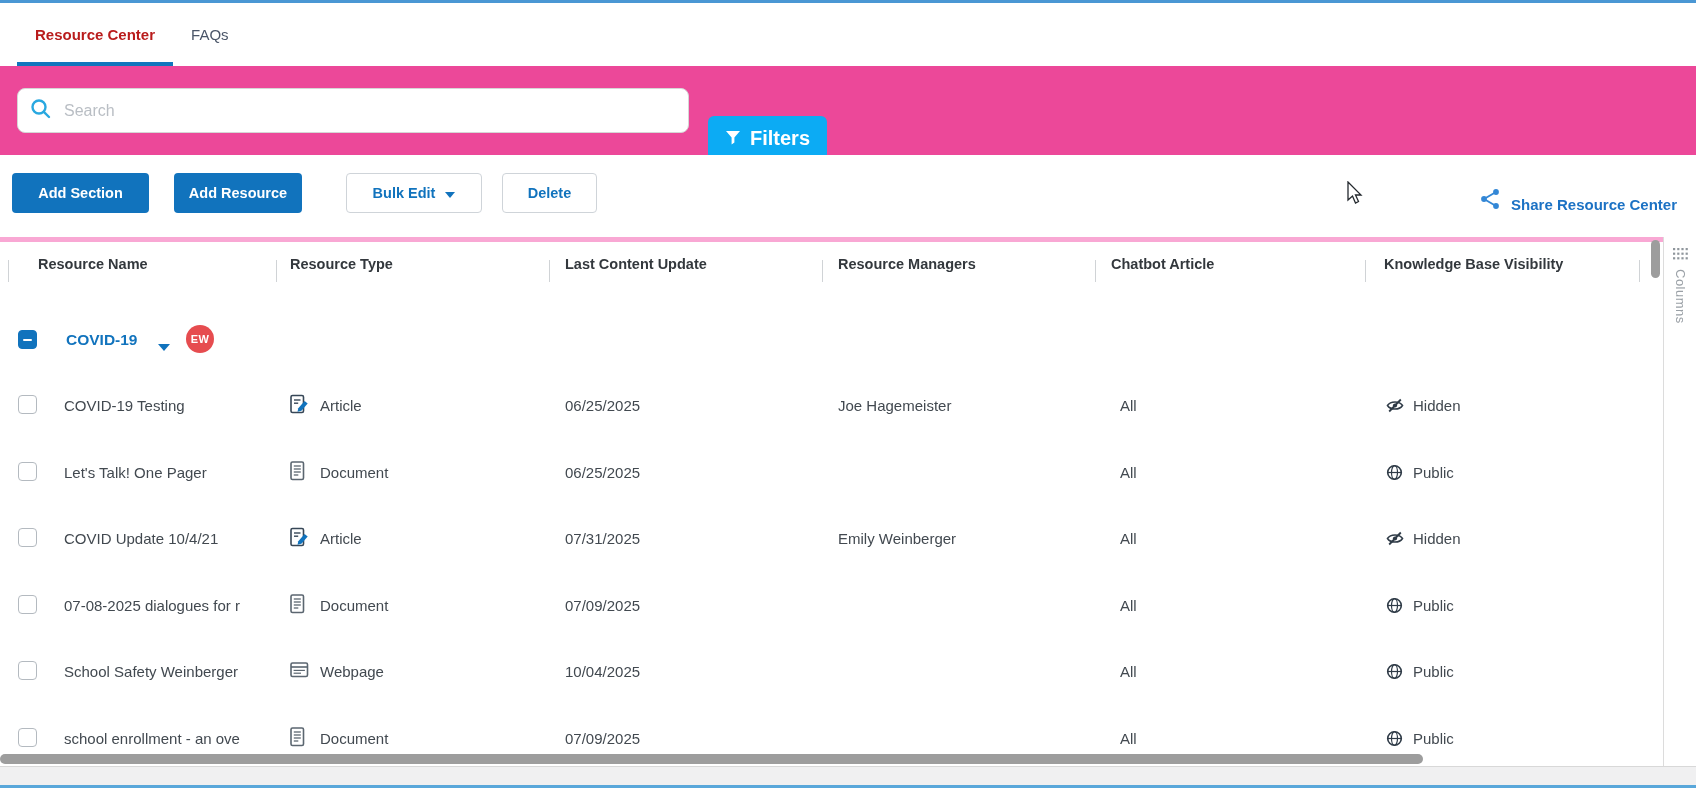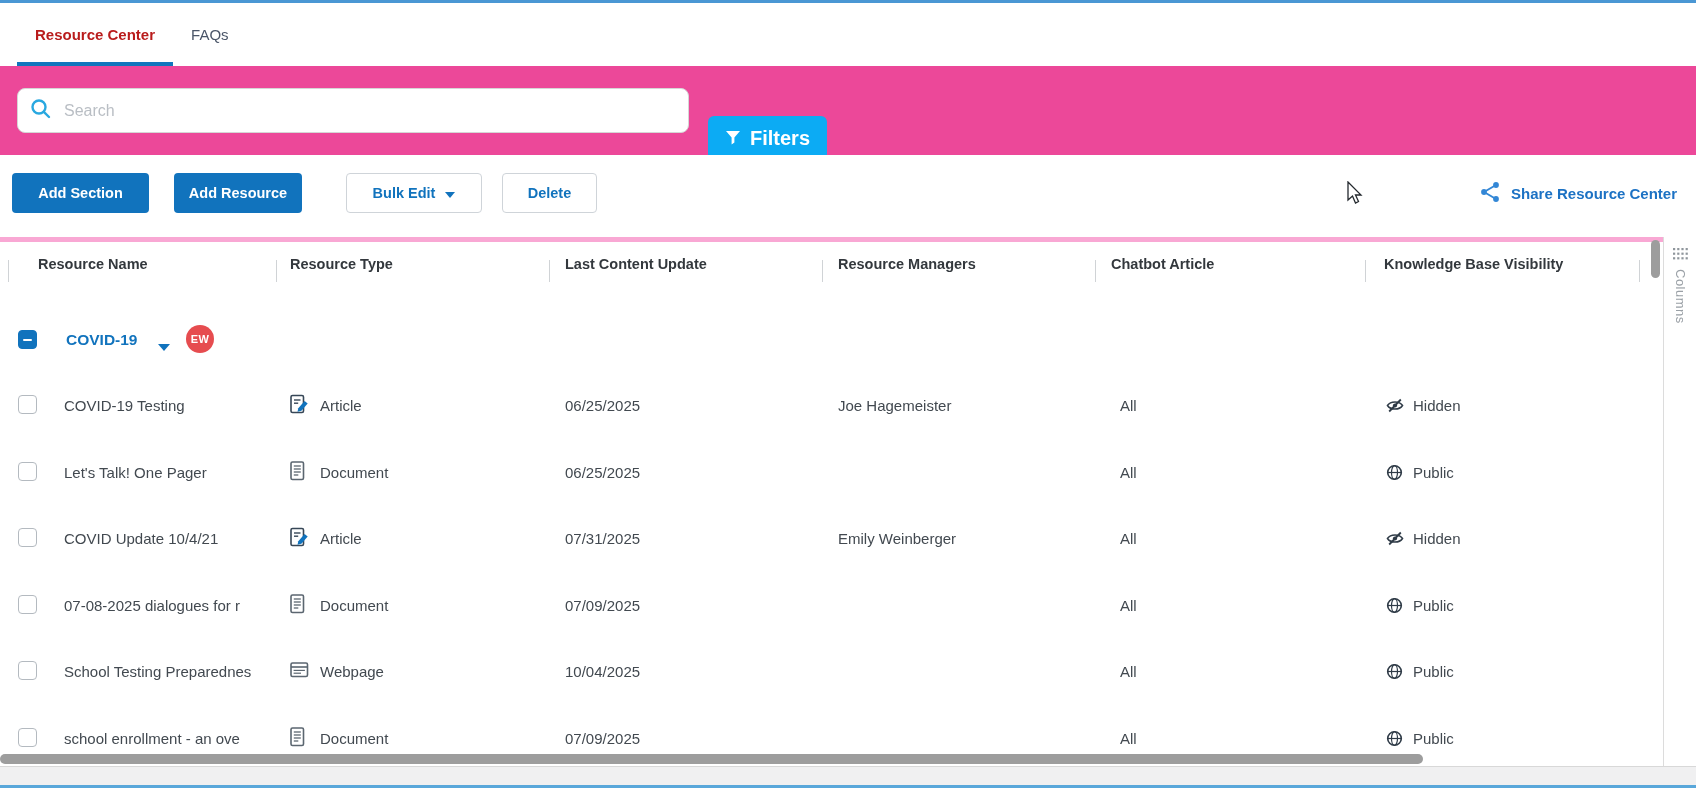--- a/index.html
+++ b/index.html
@@ -25,21 +25,21 @@
 
   
   .toolbar{position:absolute;left:0;top:155px;width:1696px;height:82px;background:#fff;}
   .btn{position:absolute;top:18px;height:40px;border-radius:4px;font-size:14.5px;font-weight:bold;display:flex;align-items:center;justify-content:center;cursor:pointer;}
   .btn.primary{background:#1173bd;color:#fff;border:none;}
   .btn.outline{background:#fff;color:#1173bd;border:1px solid #cfd4d9;}
   .btn-add-section{left:12px;width:137px;}
   .btn-add-resource{left:174px;width:128px;}
   .btn-bulk-edit{left:346px;width:136px;gap:10px;}
   .btn-delete{left:502px;width:95px;}
-  .share-link{position:absolute;right:19px;top:18px;height:40px;display:flex;align-items:center;gap:10px;color:#1c72c4;font-size:15px;font-weight:bold;cursor:pointer;text-decoration:none;}
+  .share-link{position:absolute;right:19px;top:18px;height:40px;display:flex;align-items:flex-end;gap:10px;color:#1c72c4;font-size:15px;font-weight:bold;cursor:pointer;text-decoration:none;}
 
   
   .table{position:absolute;left:0;top:237px;width:1696px;height:518px;background:#fff;border-top:5px solid #f9a8d4;overflow:hidden;}
   .th{position:absolute;top:0;height:44px;line-height:44px;font-size:14.5px;font-weight:bold;color:#33383d;white-space:nowrap;}
   .tick{position:absolute;top:18px;width:1px;height:22px;background:#d0d3d6;}
   .cell{position:absolute;font-size:15px;color:#424950;white-space:nowrap;}
   .checkbox{position:absolute;left:18px;width:19px;height:19px;border:1.5px solid #b4bac0;border-radius:4px;background:#fff;cursor:pointer;}
   .checkbox.indeterminate{background:#1173bd;border-color:#1173bd;}
   .checkbox.indeterminate::after{content:"";position:absolute;left:3.5px;top:7.5px;width:9px;height:2.5px;background:#fff;border-radius:1px;}
   .section-name{position:absolute;left:66px;font-size:15.5px;font-weight:bold;color:#1173bd;cursor:pointer;}
@@ -229,21 +229,21 @@
       <span class="vis-icon" style="top:355px"><svg width="17" height="17" viewBox="0 0 17 17">
             <circle cx="8.5" cy="8.5" r="6.8" fill="none" stroke="#2f3b47" stroke-width="1.6"></circle>
             <ellipse cx="8.5" cy="8.5" rx="3" ry="6.8" fill="none" stroke="#2f3b47" stroke-width="1.2"></ellipse>
             <line x1="1.7" y1="8.5" x2="15.3" y2="8.5" stroke="#2f3b47" stroke-width="1.2"></line>
           </svg></span>
       <div class="cell vis-label" style="top:355px">Public</div>
     </div>
 
     <div>
       <div class="checkbox" style="top:419px"></div>
-      <div class="cell name-cell" style="top:421px">School Testing Preparednes</div>
+      <div class="cell name-cell" style="top:421px">School Safety Weinberger</div>
       <span class="type-icon" style="top:420px"><svg width="19" height="16" viewBox="0 0 19 16">
             <rect x="1" y="1" width="16.5" height="13.5" rx="1.5" fill="none" stroke="#5b6670" stroke-width="1.6"></rect>
             <line x1="1" y1="5" x2="17.5" y2="5" stroke="#5b6670" stroke-width="1.6"></line>
             <line x1="3.6" y1="8.4" x2="14.9" y2="8.4" stroke="#5b6670" stroke-width="1.2"></line>
             <line x1="3.6" y1="11.2" x2="11" y2="11.2" stroke="#5b6670" stroke-width="1.2"></line>
           </svg></span>
       <div class="cell type-label" style="top:421px">Webpage</div>
       <div class="cell date-cell" style="top:421px">10/04/2025</div>
       <div class="cell mgr-cell" style="top:421px"></div>
       <div class="cell bot-cell" style="top:421px">All</div>

